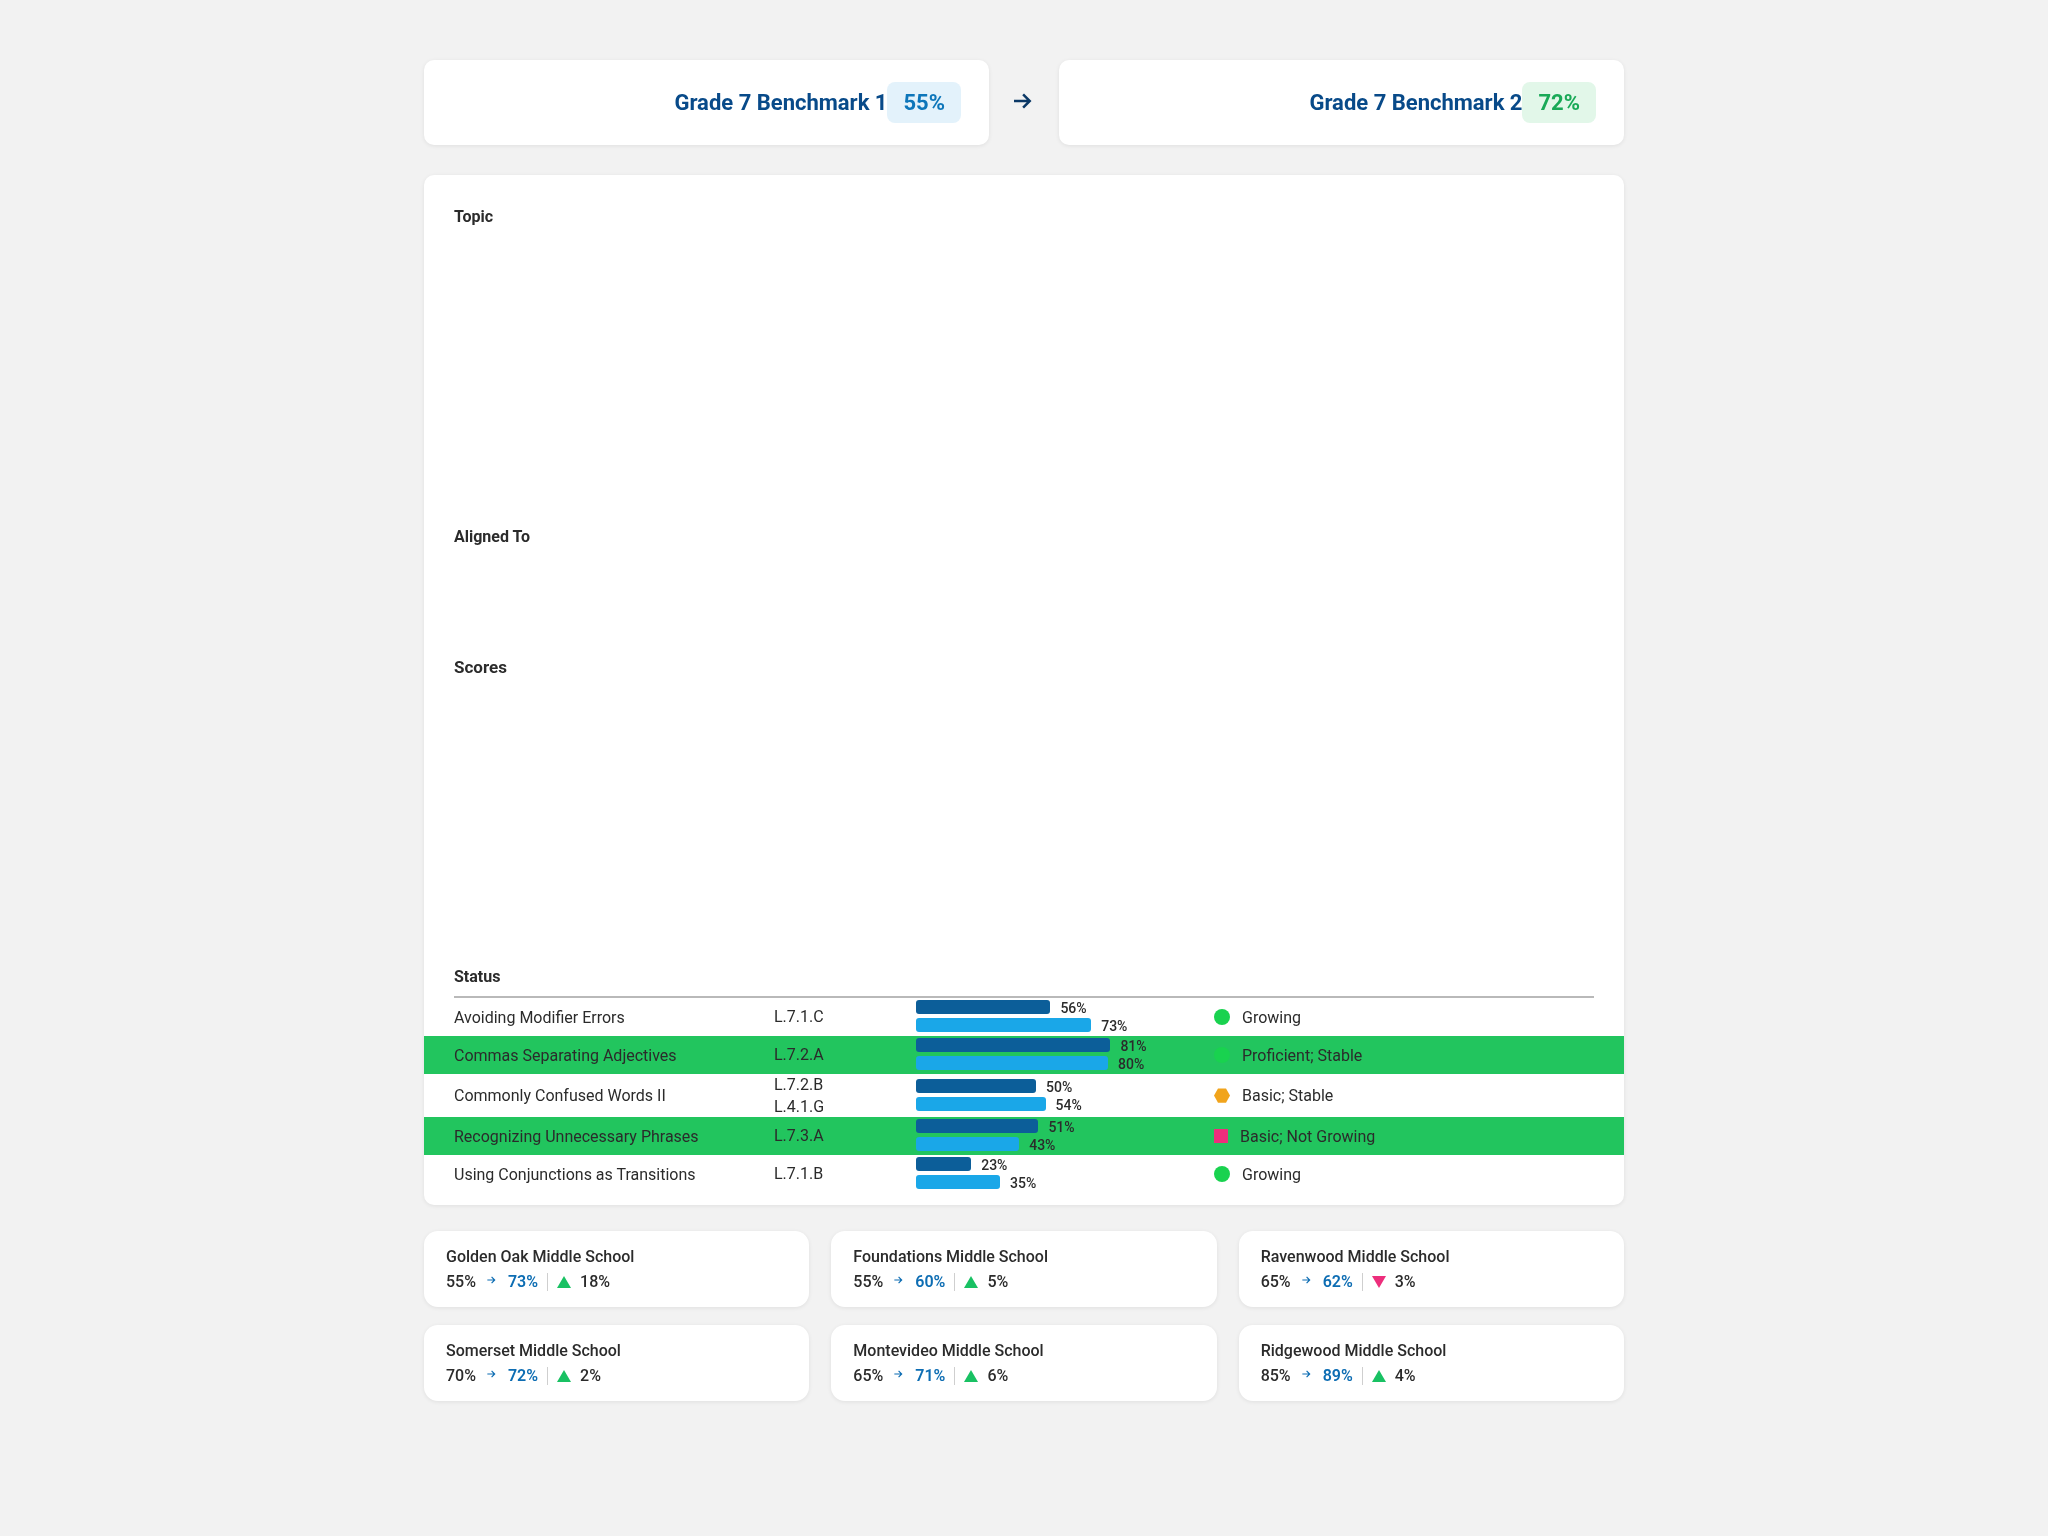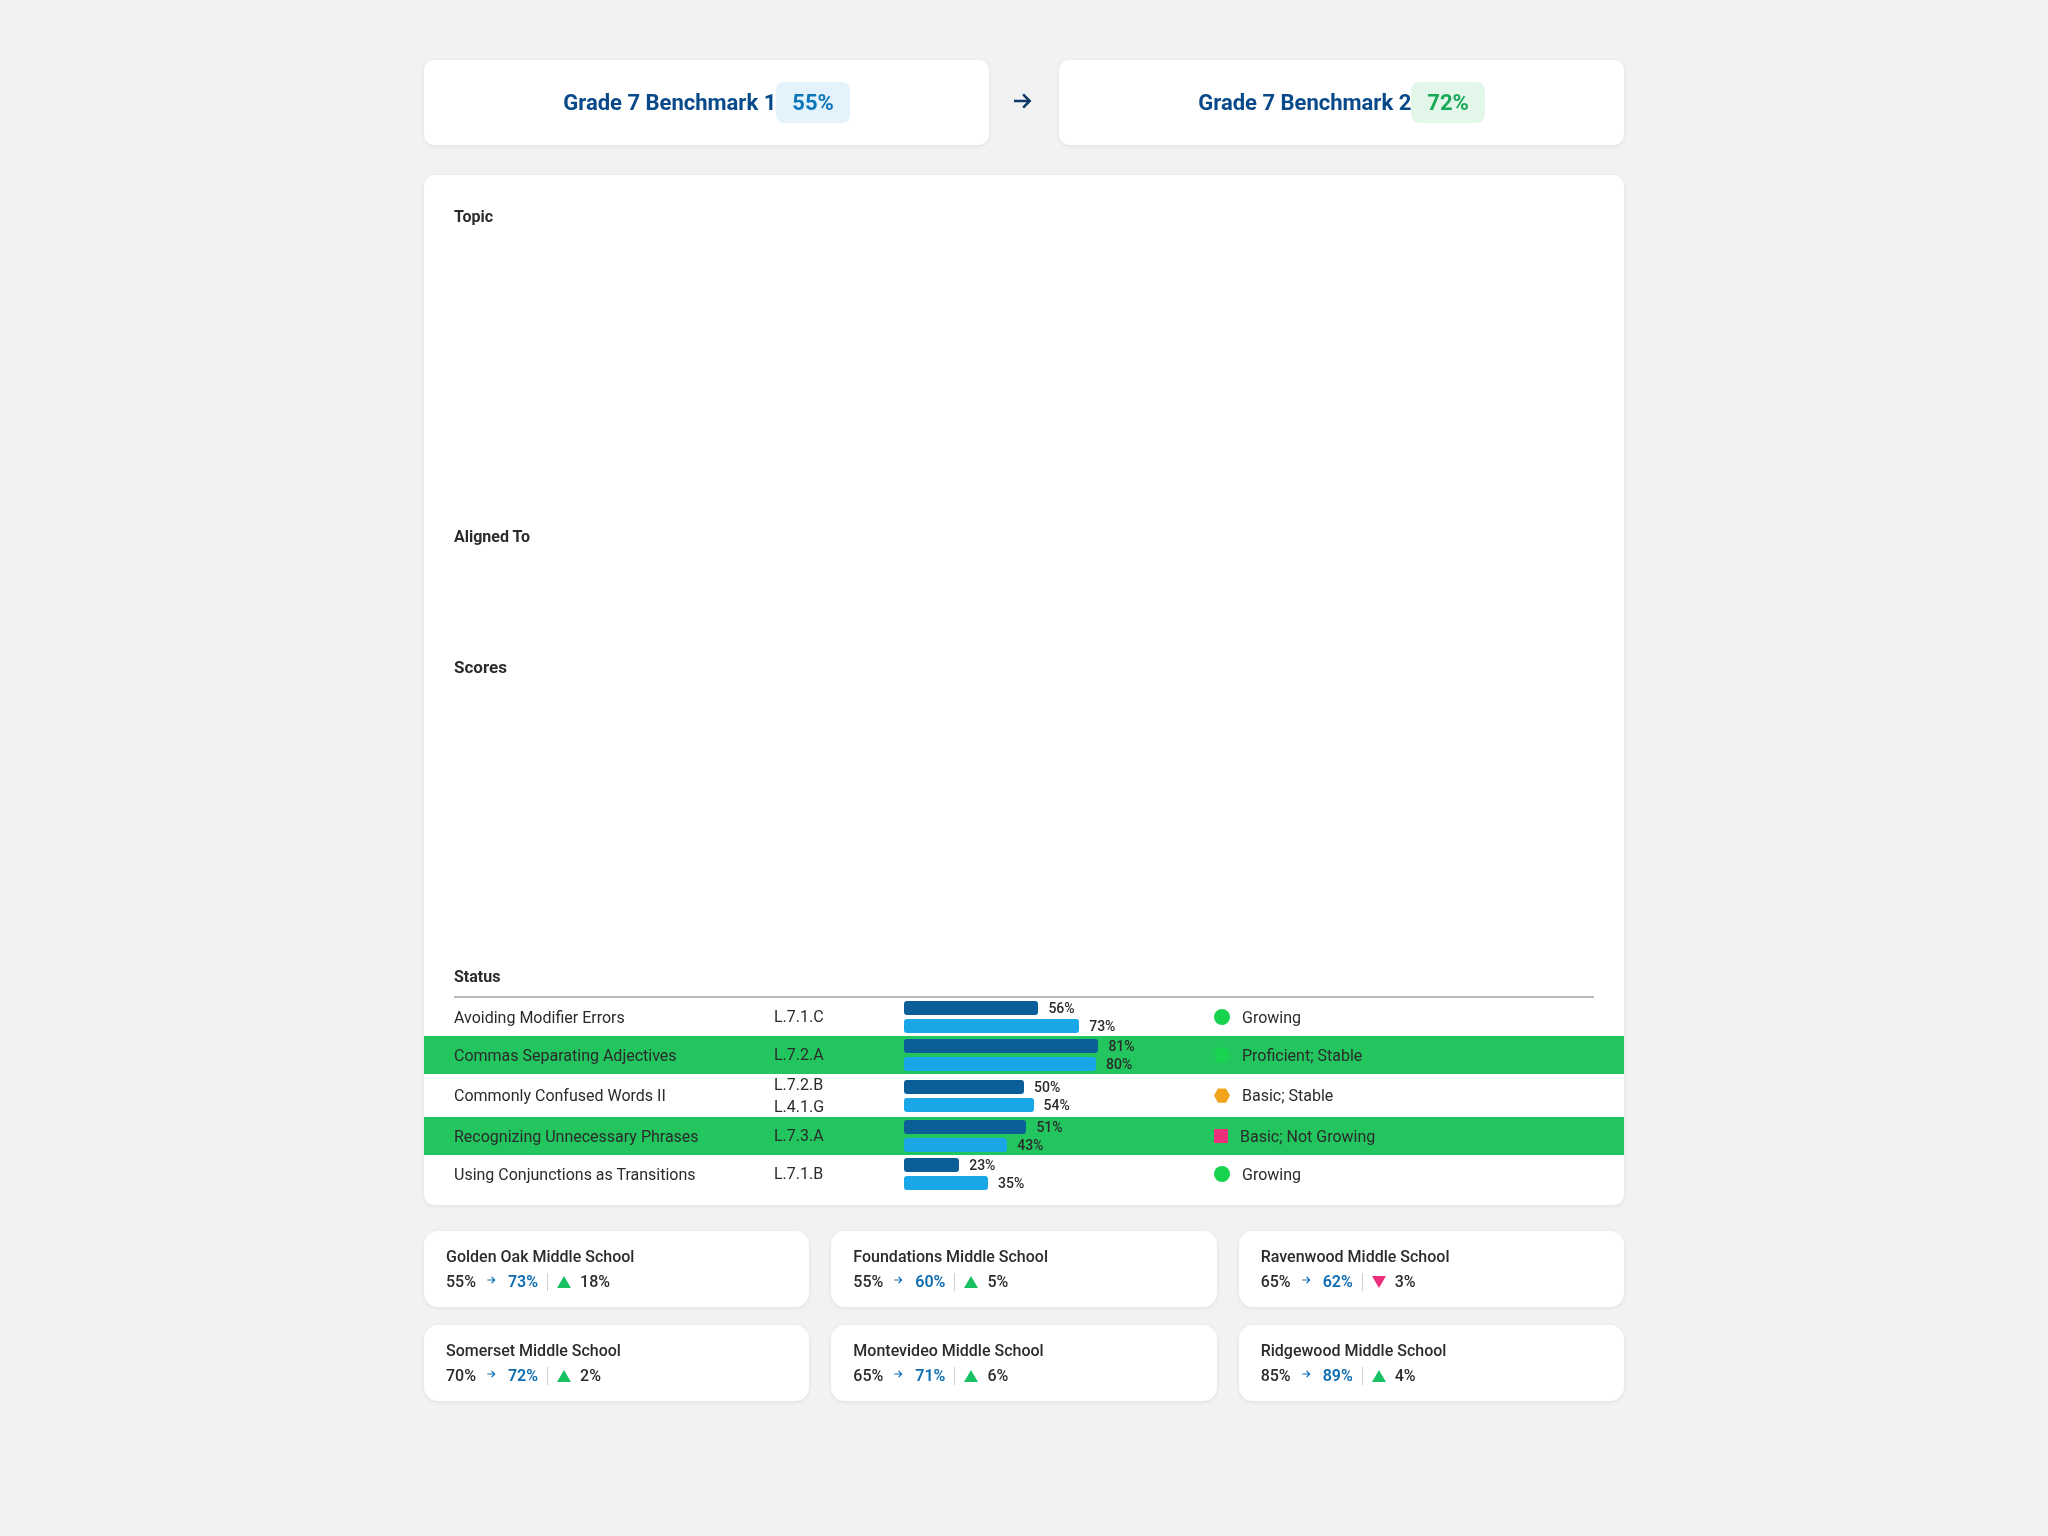--- a/index.html
+++ b/index.html
@@ -14,21 +14,21 @@
 
 .bench-row { display: flex; align-items: center; gap: 20px; margin-bottom: 30px; }
 .bench-card {
   flex: 1;
   background: #fff;
   border-radius: 10px;
   box-shadow: 0 1px 4px rgba(0,0,0,0.08);
   padding: 22px 28px;
   display: flex;
   align-items: center;
-  justify-content: center;
+  justify-content: flex-end;
 }
 .bench-title { font-size: 22px; font-weight: 700; color: #084a89; }
 .pct-badge {
   font-size: 22px; font-weight: 700;
   padding: 8px 16px; border-radius: 8px;
 }
 .pct-blue { color: #0d76ba; background: #e3f2fb; }
 .pct-green { color: #19a957; background: #e2f7e9; }
 
 .arrow-connector { color: #0b3866; flex: 0 0 auto; }
@@ -43,21 +43,21 @@
 }
 .thead { display: flex; font-weight: 700; font-size: 17px; padding: 6px 0 10px 0; border-bottom: 2px solid #b9b9b9; flex-direction: column; }
 .trow { display: flex; align-items: center; padding: 0 0; }
 .trow.alt { background: #22c55e; margin: 0 -30px; padding-left: 30px; padding-right: 30px; }
 .col-topic { flex: 0 0 320px; padding-right: 12px; font-size: 16px; }
 .col-aligned { flex: 0 0 130px; font-size: 16px; }
 .col-aligned .aline { display: block; line-height: 1.35; }
 .col-scores { flex: 0 0 310px; }
 .col-status { flex: 1; display: flex; align-items: center; gap: 12px; font-size: 16px; }
 
-.bar-wrap { display: flex; align-items: center; gap: 10px; margin: 2px 0; }
+.bar-wrap { display: flex; align-items: flex-start; gap: 10px; margin: 2px 12px; }
 .bar { height: 14px; border-radius: 3px; }
 .bar.dark { background: #0c5e99; }
 .bar.light { background: #1aa7e8; }
 .bar-label { font-size: 14px; font-weight: 500; color: #2b2b2b; }
 
 .status-dot { width: 16px; height: 16px; border-radius: 50%; flex-shrink: 0; }
 .status-hex { width: 16px; height: 16px; flex-shrink: 0; position: relative; }
 .status-hex::before {
   content: ""; position: absolute; inset: 0;
   background: #f1a41c;

